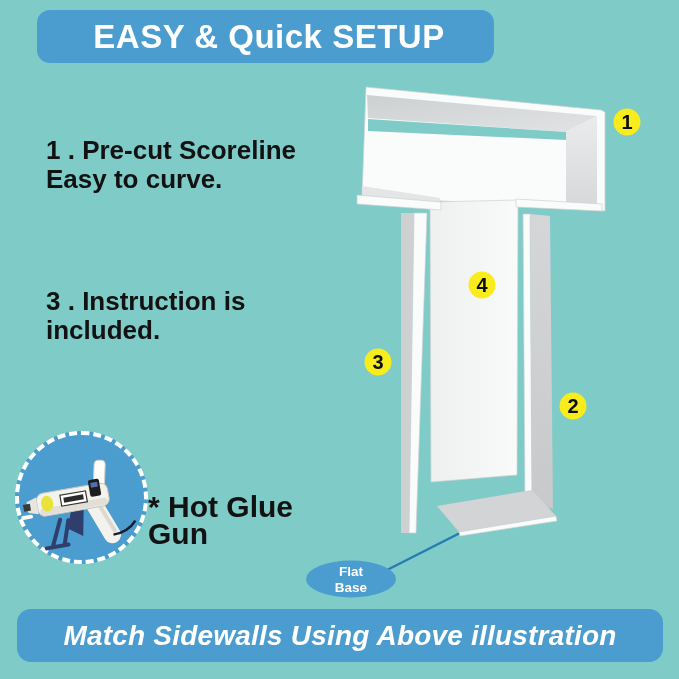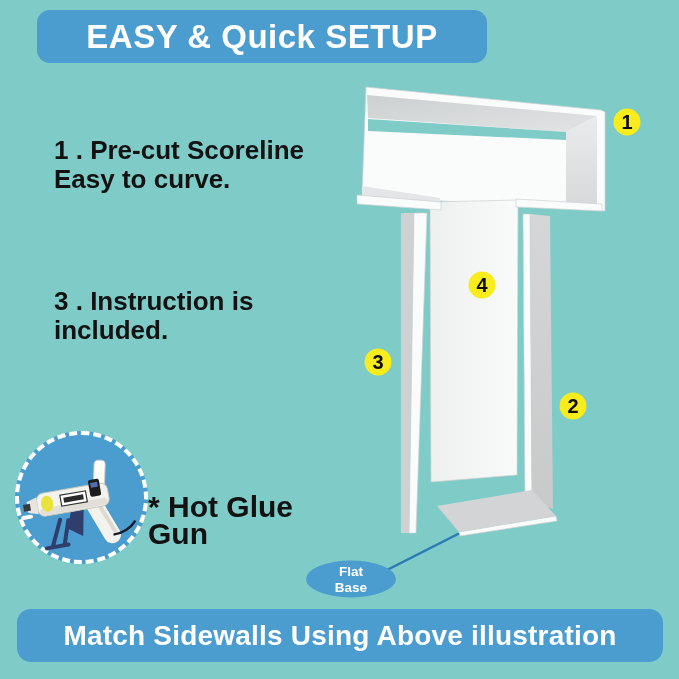--- a/index.html
+++ b/index.html
@@ -7,25 +7,25 @@
     position:relative; width:679px; height:679px; overflow:hidden;
     background:#7ecbc7;
     font-family:"Liberation Sans", sans-serif;
   }
   
   .banner {
     position:absolute; background:#4b9ccf; color:#fff;
     display:flex; align-items:center; justify-content:center;
     font-weight:bold; text-align:center;
   }
-  .banner.top    { left:37px;  top:10px;  width:450px; height:53px; border-radius:13px; font-size:33px; letter-spacing:0.5px; }
-  .banner.bottom { left:17px;  top:609px; width:646px; height:53px; border-radius:14px; font-size:28px; letter-spacing:0.2px; }
+  .banner.top    { left:37px;  top:10px;  width:450px; height:53px; border-radius:13px; font-size:33px; letter-spacing:0.5px;padding-left:7px; }
+  .banner.bottom { left:17px;  top:609px; width:646px; height:53px; border-radius:14px; font-size:28px; letter-spacing:0.2px;font-style:italic; }
   
   .instructions { position:absolute; left:38px; top:136px; width:320px; }
-  .instr { margin:0 0 32px 16px; font-size:26px; line-height:29px; font-weight:bold; color:#121212; }
+  .instr { margin:0 0 32px 8px; font-size:26px; line-height:29px; font-weight:bold; color:#121212; }
   
   .glue-circle {
     position:absolute; left:15px; top:431px; width:133px; height:133px;
     box-sizing:border-box; border-radius:50%;
     background:#4b9ccf; border:4px dashed #ffffff;
   }
   .glue-circle svg { position:absolute; left:1px; top:1px; }
   .glue-note {
     position:absolute; left:148px; top:493px; width:200px;
     font-size:30px; line-height:27px; font-weight:bold; color:#121212;

